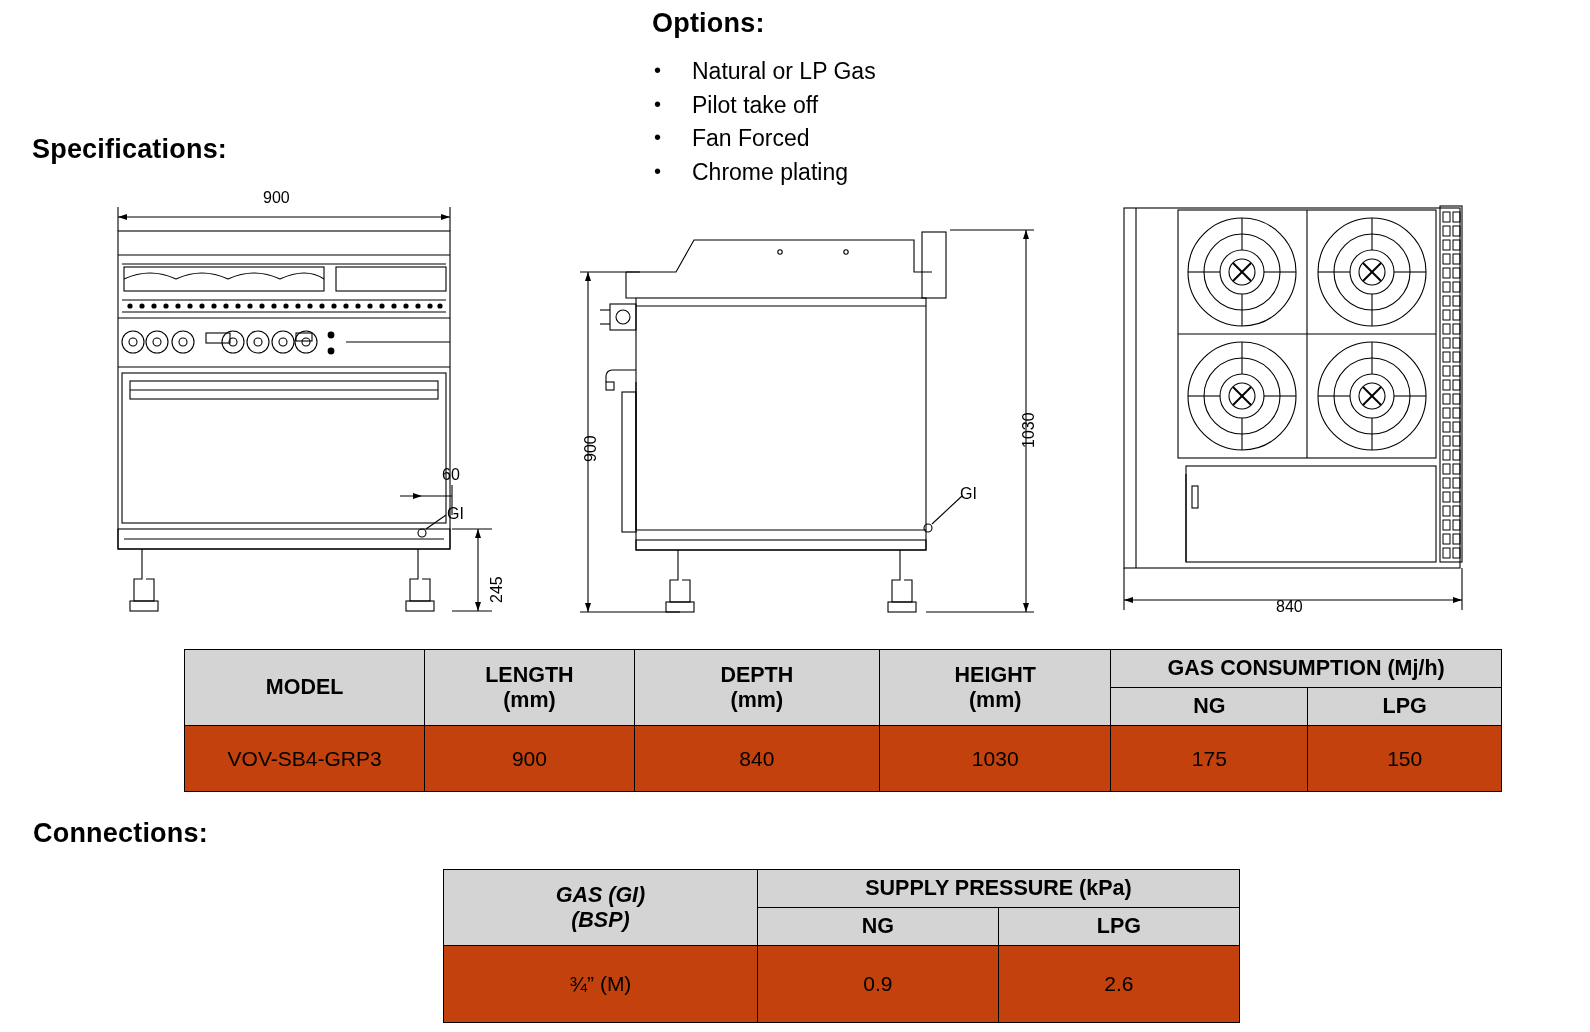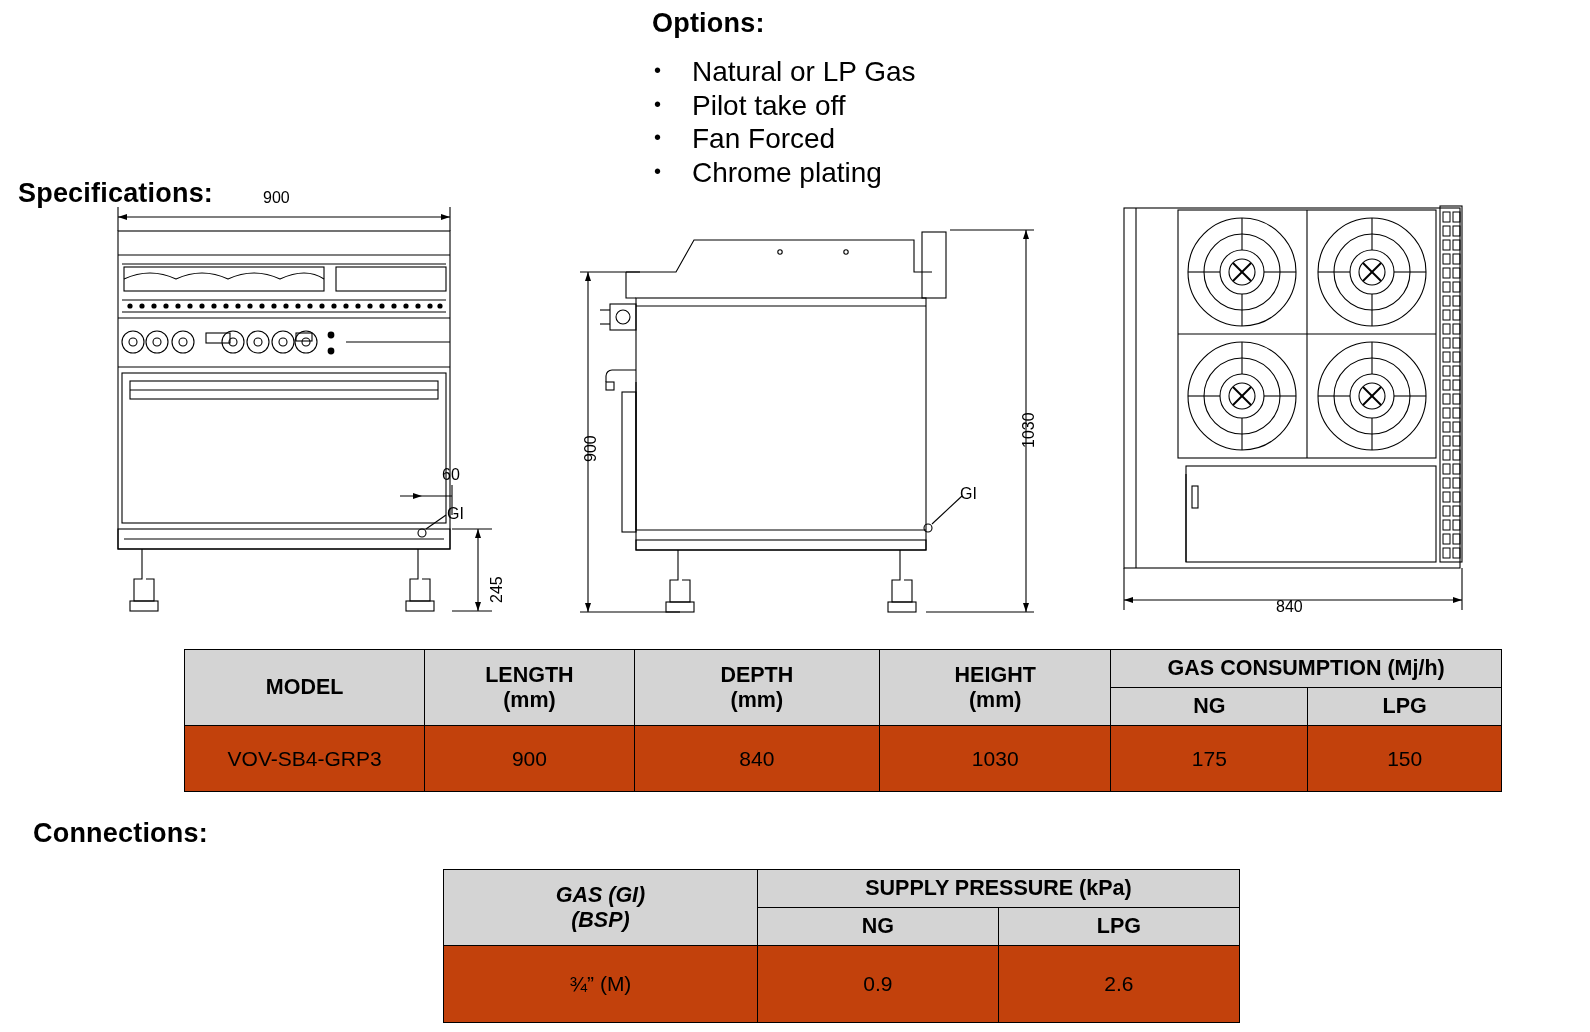--- a/index.html
+++ b/index.html
@@ -21,36 +21,36 @@
     height: 1032px;
   }
 
   
   .heading {
     position: absolute;
     font-size: 27px;
     font-weight: bold;
     letter-spacing: 0.2px;
   }
-  #specs-heading { left: 18px; top: 134px; margin-top: 44px; }
+  #specs-heading { left: 32px; top: 134px; }
   #options-heading { left: 652px; top: 8px; }
   #connections-heading { left: 33px; top: 818px; }
 
   
   .options-list {
     position: absolute;
     left: 648px;
     top: 55px;
     margin: 0;
     padding: 0;
     list-style: none;
   }
   .options-list li {
     position: relative;
-    font-size: 28px;
+    font-size: 23px;
     line-height: 33.5px;
     padding-left: 44px;
   }
   .options-list li::before {
     content: "\2022";
     position: absolute;
     left: 6px;
     top: -1px;
     font-size: 20px;
   }

